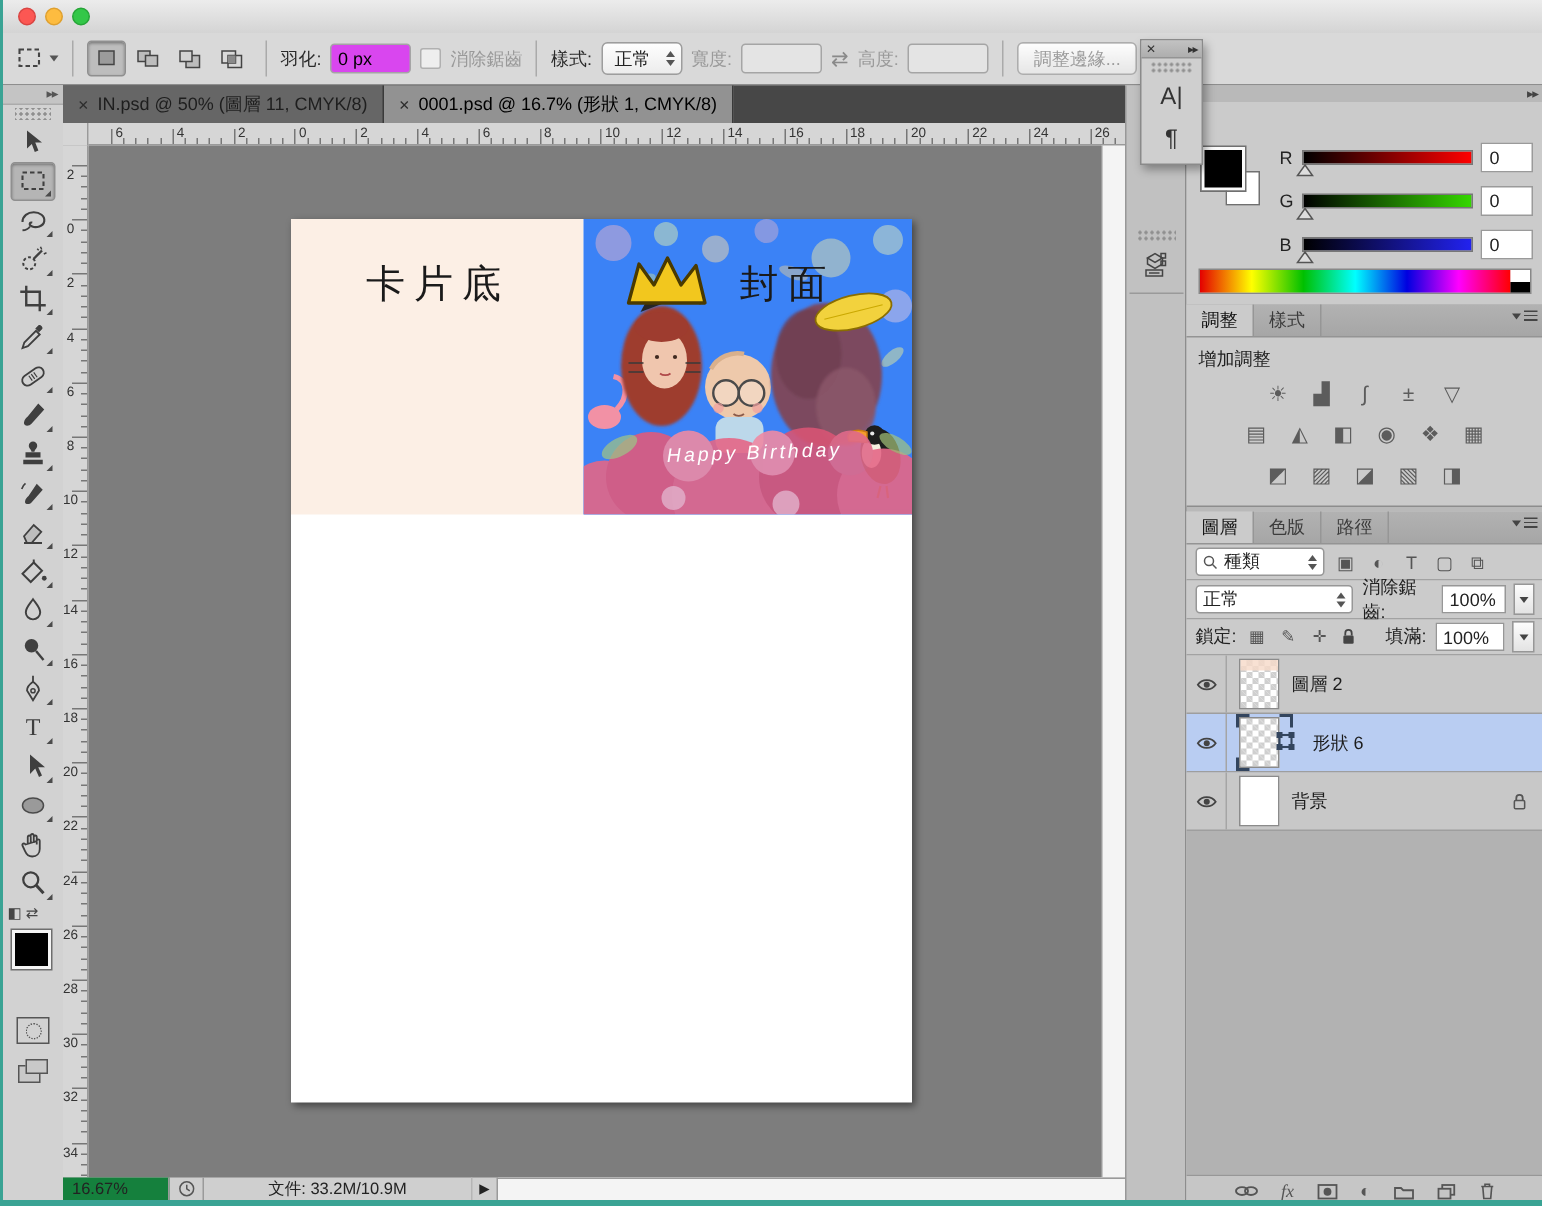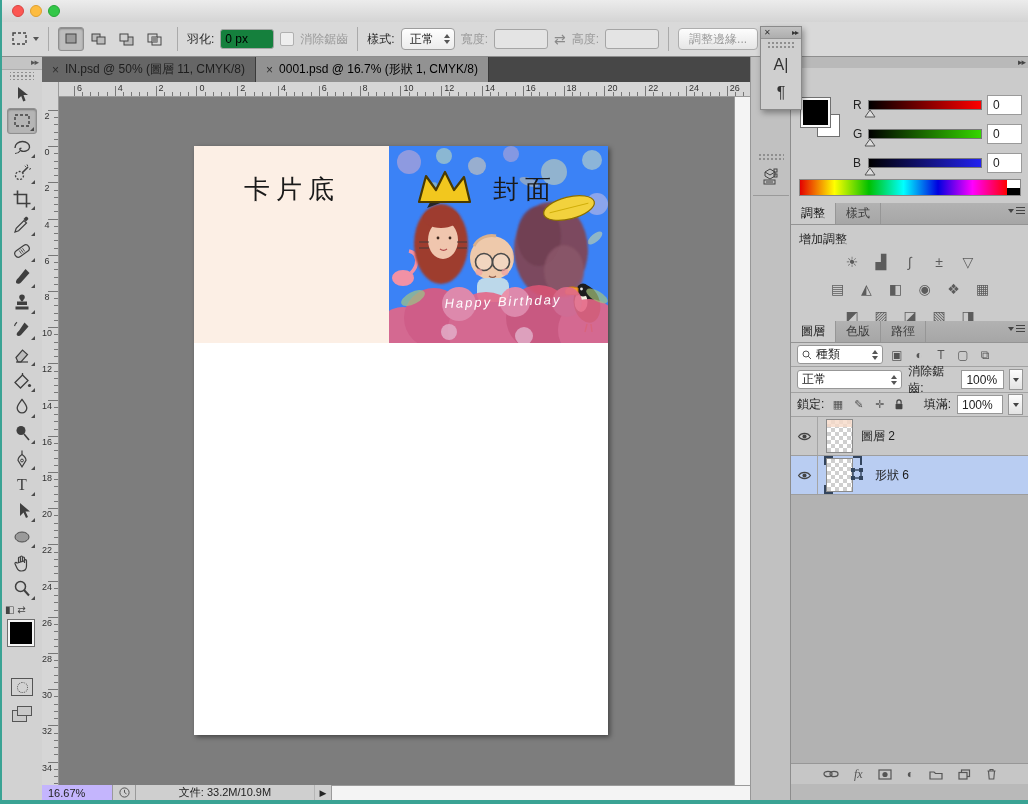--- a/index.html
+++ b/index.html
@@ -14,21 +14,21 @@
   .tl.red{left:10px;background:#fc5753;border:1px solid #d94542}
   .tl.yel{left:28px;background:#fdbc40;border:1px solid #dfa02f}
   .tl.grn{left:46px;background:#33c748;border:1px solid #27a538}
   #title{position:absolute;left:0;right:0;top:3px;text-align:center;font-size:13px;color:#333}
   
   #optionsbar{position:absolute;left:0;top:22px;right:0;height:35px;background:#d9d9d9;
     border-bottom:1px solid #8e8e8e;display:flex;align-items:center;gap:6px;padding:0 8px;box-sizing:border-box}
   .sep{width:1px;height:24px;background:#aaa;margin:0 3px}
   .opt-lbl{color:#2b2b2b;white-space:nowrap}
   .opt-lbl.dis{color:#9a9a9a}
-  .field{background:#15803d;border:1px solid #a5a5a5;border-radius:3px;height:18px;padding:0 4px;
+  .field{background:#d946ef;border:1px solid #a5a5a5;border-radius:3px;height:18px;padding:0 4px;
     font-size:12px;width:60px;font-family:inherit;box-sizing:content-box}
   .field.short{width:44px}
   .field:disabled{background:#e4e4e4}
   .dropdown{background:linear-gradient(#fefefe,#ececec);border:1px solid #9d9d9d;border-radius:4px;
     height:20px;display:inline-flex;align-items:center;padding:0 4px 0 8px;gap:10px;cursor:pointer}
   .updown{display:inline-flex;flex-direction:column;gap:2px}
   .updown i{width:0;height:0;border-left:3.5px solid transparent;border-right:3.5px solid transparent}
   .updown i.up{border-bottom:4px solid #555}
   .updown i.dn{border-top:4px solid #555}
   .pbtn{background:linear-gradient(#fdfdfd,#e6e6e6);border:1px solid #adadad;border-radius:4px;
@@ -91,21 +91,21 @@
   #cardimg{position:absolute;left:0;top:0;width:414px;height:197px;display:flex}
   #cardleft{position:relative;width:195px;height:197px;background:#fcefe5}
   #cardright{position:relative;width:219px;height:197px;background:#3b82f6;overflow:hidden}
   .cardtext{position:absolute;font-size:26px;color:#1a1a1a;letter-spacing:6px;white-space:nowrap}
   #cardlefttext{left:50px;top:26px}
   #coverTxt{left:104px;top:26px;z-index:5}
   #greet{position:absolute;left:34px;bottom:34px;width:160px;text-align:center;color:#fff;
     font-size:13px;font-style:italic;letter-spacing:2px;transform:rotate(-2deg);z-index:6}
   
   #statusrow{position:absolute;left:0;bottom:0;right:0;height:15px;background:#cfcfcf;display:flex;align-items:stretch;font-size:11px}
-  #zoombox{width:64px;background:#c4b5fd;border-right:1px solid #9a9a9a;display:flex;align-items:center;padding-left:6px}
+  #zoombox{width:64px;background:#15803d;border-right:1px solid #9a9a9a;display:flex;align-items:center;padding-left:6px}
   #clockbtn{width:22px;border-right:1px solid #9a9a9a;display:flex;align-items:center;justify-content:center}
   #docinfo{width:178px;display:flex;align-items:center;justify-content:center;border-right:1px solid #b5b5b5}
   #statarrow{width:16px;display:flex;align-items:center;justify-content:center;font-size:9px;color:#222;border-right:1px solid #9a9a9a}
   #hscrolltrack{flex:1;background:#f4f4f4;border-top:1px solid #9a9a9a}
   
   .panel{position:absolute;left:0;right:0;background:#cbcbcb;border-bottom:1px solid #8d8d8d}
   .ptabs{height:21px;background:linear-gradient(#b2b2b2,#a6a6a6);display:flex;align-items:stretch;border-bottom:1px solid #949494;position:relative}
   .ptab{padding:0 10px;display:flex;align-items:center;font-size:12px;color:#3c3c3c;border-right:1px solid #969696}
   .ptab.active{background:#cbcbcb;color:#111}
   .pmenu{position:absolute;right:4px;top:4px;display:flex;align-items:center;gap:2px;color:#444}
@@ -125,21 +125,21 @@
   #spectrum .bw{width:13px;display:flex;flex-direction:column}
   #spectrum .bw i:first-child{flex:1;background:#fff}
   #spectrum .bw i:last-child{flex:1;background:#000}
   
   #adjpanel{top:146px;height:134px}
   #addadj{position:absolute;left:8px;top:28px;font-size:12px;color:#222}
   .adjrow{position:absolute;left:0;right:0;display:flex;justify-content:center;gap:9px}
   .adjico{width:20px;height:17px;display:flex;align-items:center;justify-content:center;
     font-size:14px;color:#5c5c5c;line-height:1}
   
-  #layerspanel{top:264px;height:463px;border-bottom:none;display:flex;flex-direction:column}
+  #layerspanel{top:284px;height:463px;border-bottom:none;display:flex;flex-direction:column}
   .lrow{display:flex;align-items:center;gap:6px;padding:0 6px;border-bottom:1px solid #a2a2a2;background:#cbcbcb}
   #filterrow{height:23px}
   .kindbox{background:#fff;border:1px solid #979797;border-radius:3px;height:17px;display:flex;align-items:center;gap:4px;padding:0 4px;width:76px}
   .ficon{font-size:12px;color:#555;width:16px;text-align:center}
   #blendrow{height:25px}
   .blendsel{background:#fff;border:1px solid #979797;border-radius:3px;height:17px;width:104px;
     display:flex;align-items:center;justify-content:space-between;padding:0 4px}
   .valbox{background:#fff;border:1px solid #979797;height:17px;width:40px;display:flex;align-items:center;padding-left:4px}
   .dbtn{width:13px;height:19px;background:linear-gradient(#fdfdfd,#e3e3e3);border:1px solid #979797;
     display:flex;align-items:center;justify-content:center;margin-left:-1px}
@@ -904,20 +904,34 @@
             <svg width="14" height="14" viewBox="0 0 14 14" style="position:absolute;right:-12px;top:8px">
                 <rect x="3" y="3" width="8" height="8" fill="none" stroke="#33455e" stroke-width="1.4"></rect>
                 <rect x="1" y="1" width="4" height="4" fill="#33455e"></rect>
                 <rect x="9" y="1" width="4" height="4" fill="#33455e"></rect>
                 <rect x="1" y="9" width="4" height="4" fill="#33455e"></rect>
                 <rect x="9" y="9" width="4" height="4" fill="#33455e"></rect>
               </svg>
           </div>
           <div class="lname" style="padding-left:14px">形狀 6</div>
         </div>
+        <div class="layer">
+          <div class="eyecell">
+              <svg width="15" height="11" viewBox="0 0 16 12">
+                <path d="M1.5 6C4.5 1.5 11.5 1.5 14.5 6 11.5 10.5 4.5 10.5 1.5 6z" fill="none" stroke="#444" stroke-width="1.3"></path>
+                <circle cx="8" cy="6" r="2.2" fill="#444"></circle>
+              </svg>
+            </div>
+          <div class="thumb"></div>
+          <div class="lname">背景</div>
+          <svg class="layerlock" width="12" height="13" viewBox="0 0 14 14">
+              <path d="M4.5 6V4.2a2.5 2.5 0 015 0V6" fill="none" stroke="#555" stroke-width="1.4"></path>
+              <rect x="3" y="6" width="8" height="6.5" rx="1" fill="none" stroke="#555" stroke-width="1.2"></rect>
+            </svg>
+        </div>
       </div>
       <div class="lempty"></div>
       <div id="layerbtns">
         <svg class="bico" width="16" height="10" viewBox="0 0 16 10">
             <ellipse cx="5" cy="5" rx="4" ry="2.6" fill="none" stroke="#555" stroke-width="1.3"></ellipse>
             <ellipse cx="11" cy="5" rx="4" ry="2.6" fill="none" stroke="#555" stroke-width="1.3"></ellipse>
           </svg>
         <span class="bico" style="font-style:italic;font-family:'Liberation Serif',serif">fx</span>
         <svg class="bico" width="14" height="11" viewBox="0 0 14 11">
             <rect x="1" y="1" width="12" height="9" fill="none" stroke="#555" stroke-width="1.2"></rect>

